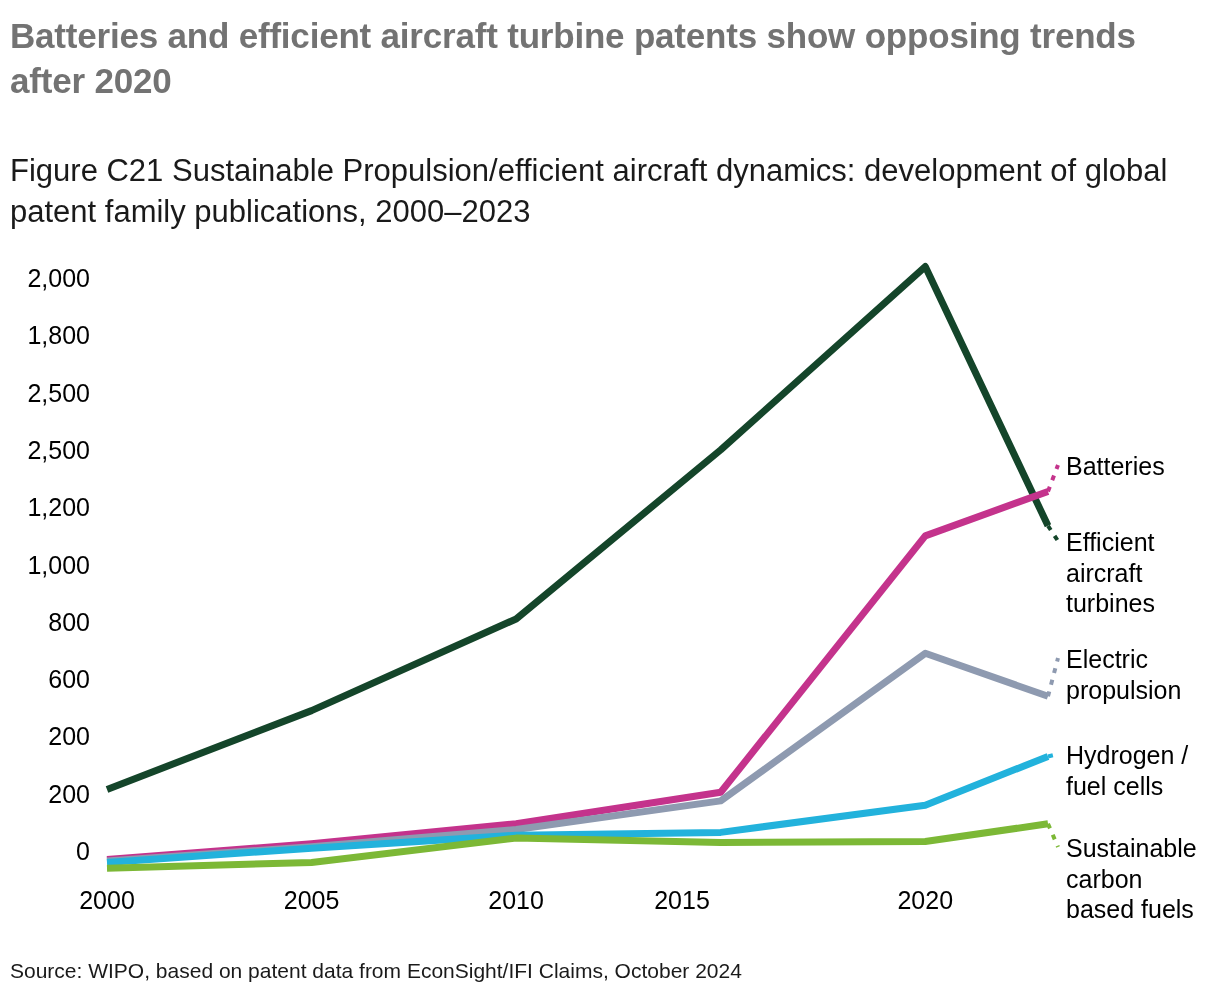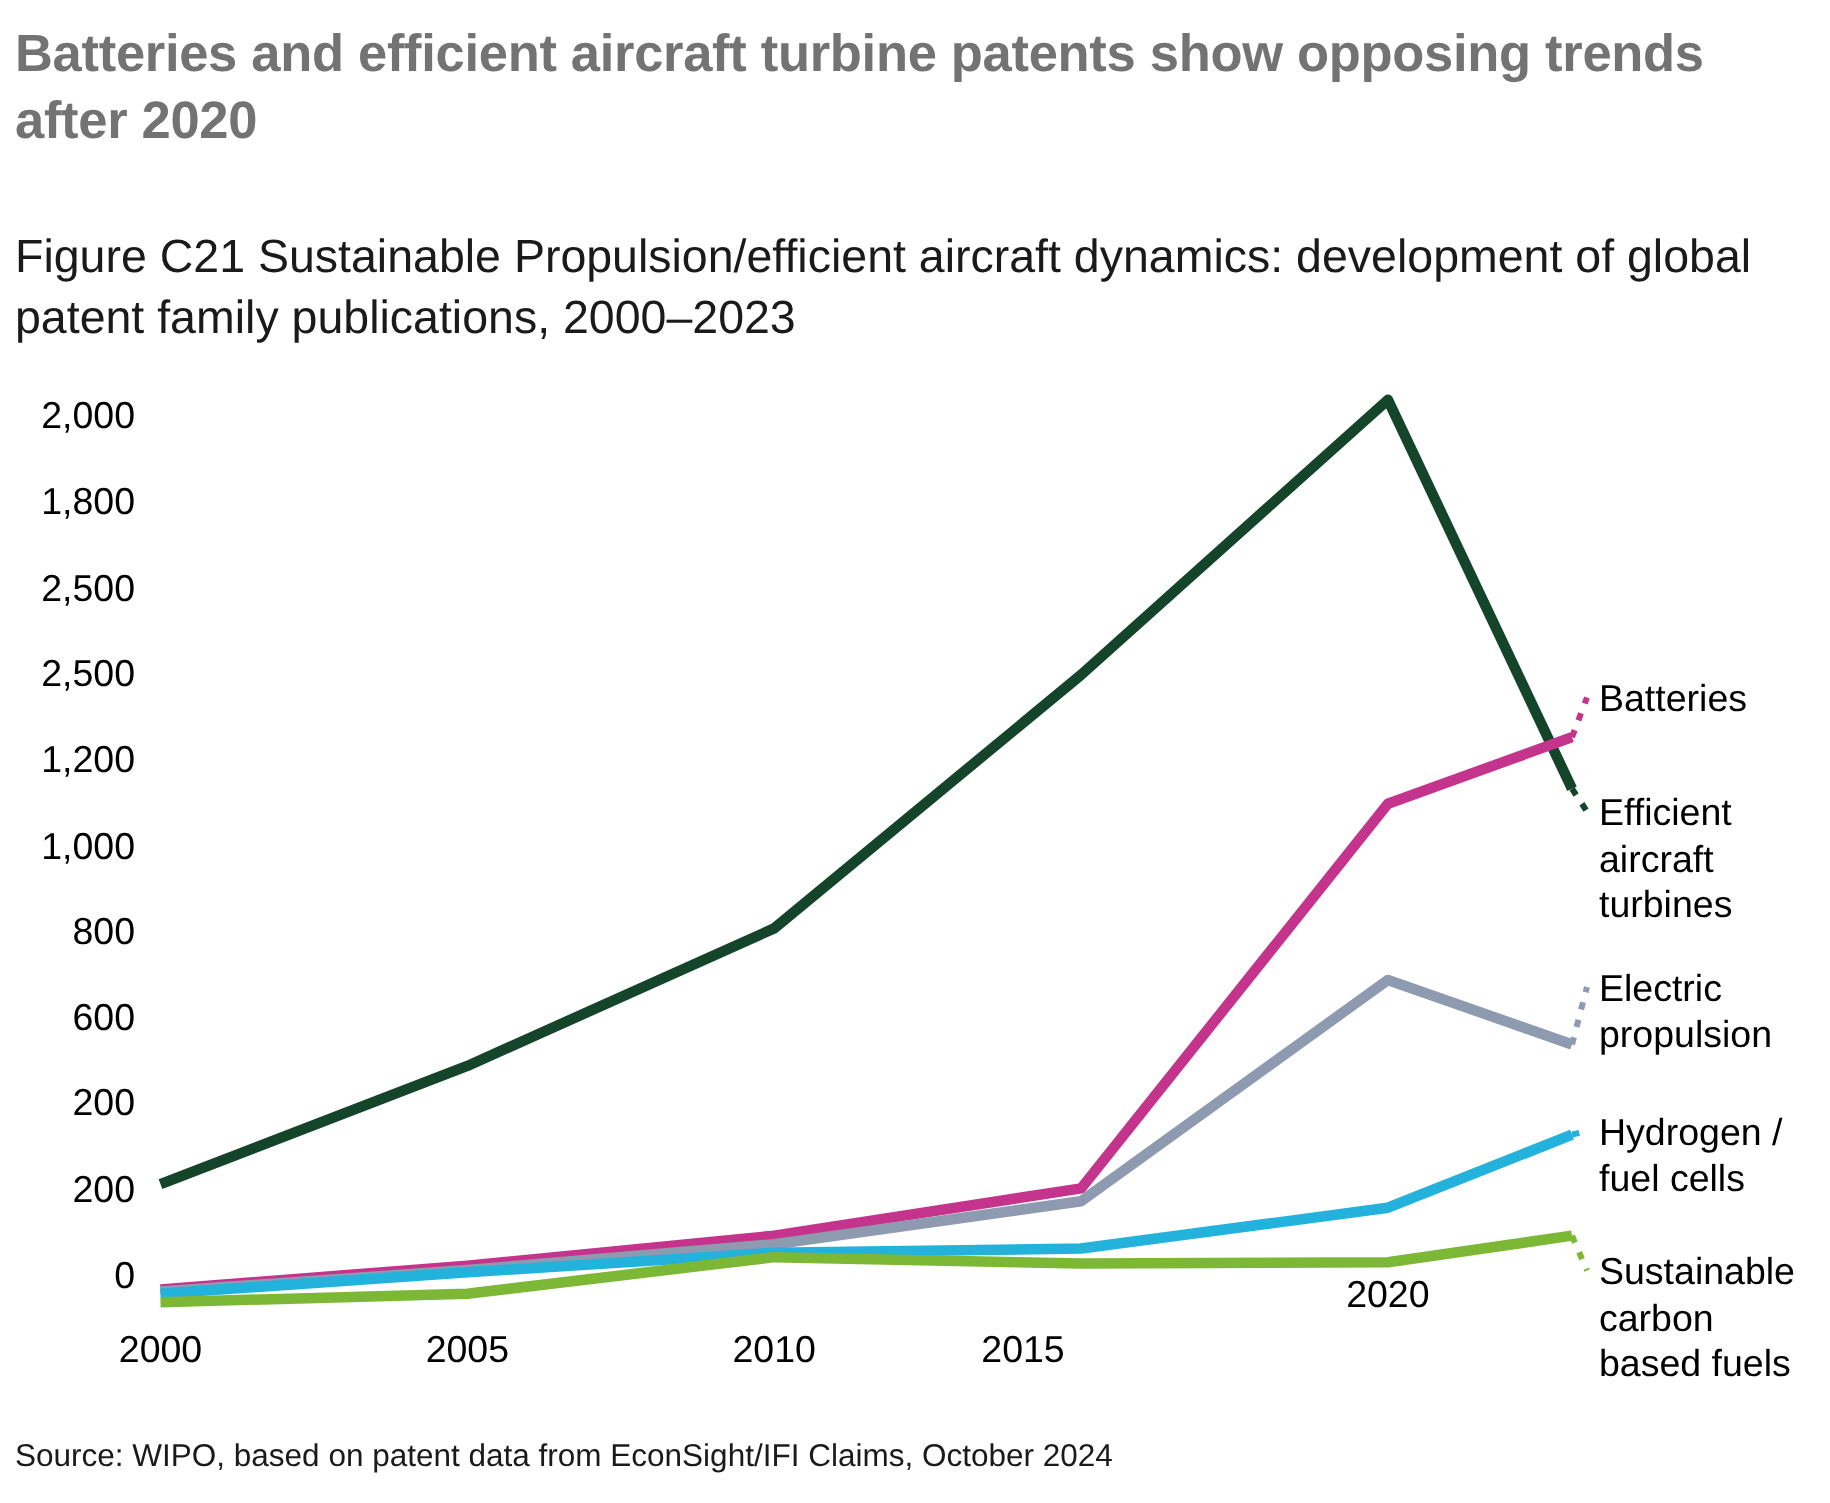--- a/index.html
+++ b/index.html
@@ -156,21 +156,21 @@
         <div class="ytick" style="top: 194.9px;">2,500</div>
         <div class="ytick" style="top: 137.6px;">2,500</div>
         <div class="ytick" style="top: 80.3px;">1,800</div>
         <div class="ytick" style="top: 23px;">2,000</div>
       </div>
     <div class="xtick-row" id="xtick-row">
         <div class="xtick" style="left: 107px; top: 633px;">2000</div>
         <div class="xtick" style="left: 311.565px; top: 633px;">2005</div>
         <div class="xtick" style="left: 516.13px; top: 633px;">2010</div>
         <div class="xtick" style="left: 682px; top: 633px;">2015</div>
-        <div class="xtick" style="left: 925.261px; top: 596px;">2020</div>
+        <div class="xtick" style="left: 925.261px; top: 633px;">2020</div>
       </div>
     <div class="legend" id="legend-box">
         <div class="legend-label" style="left: 1066px; top: 196px; color: rgb(0, 0, 0);">Batteries</div>
         <div class="legend-label" style="left: 1066px; top: 272px; color: #000000;">Efficient
 aircraft
 turbines</div>
         <div class="legend-label" style="left: 1066px; top: 389px; color: rgb(0, 0, 0);">Electric
 propulsion</div>
         <div class="legend-label" style="left: 1066px; top: 485px; color: rgb(0, 0, 0);">Hydrogen /
 fuel cells</div>

